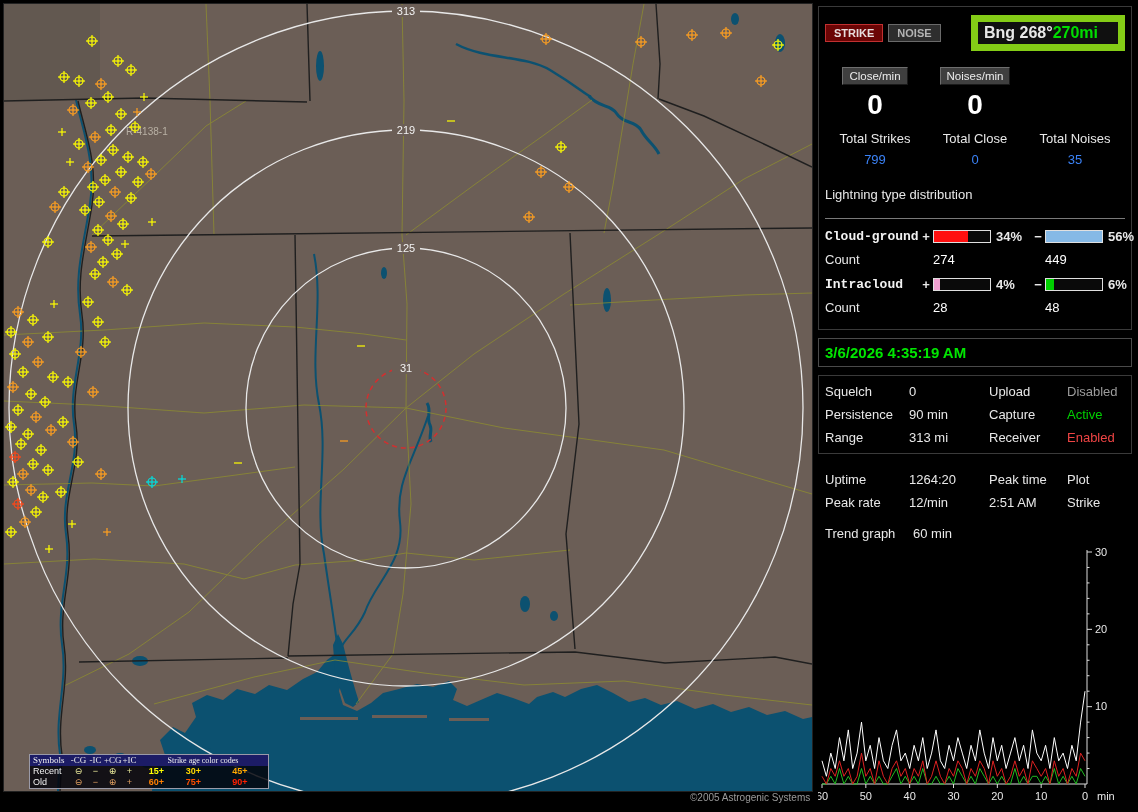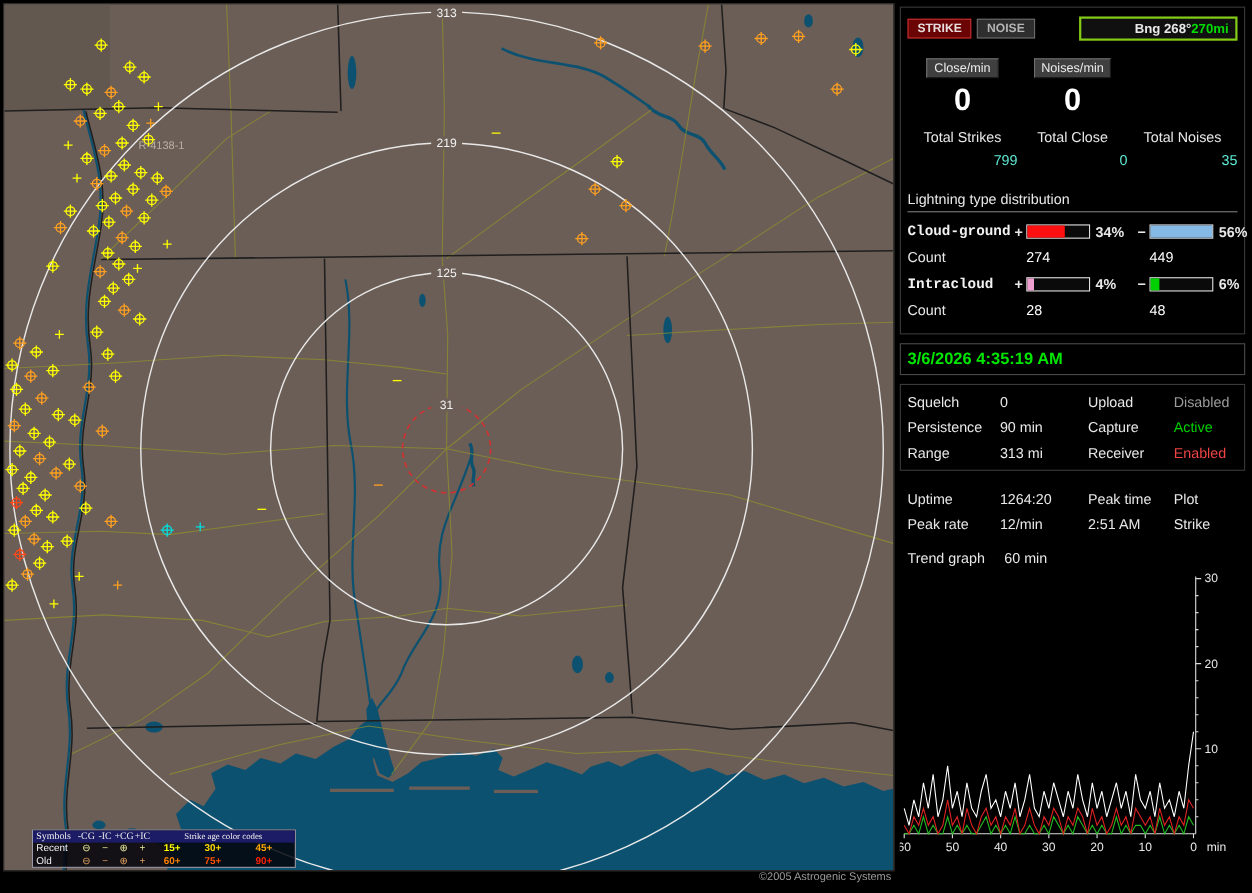--- a/index.html
+++ b/index.html
@@ -25,31 +25,31 @@
   .copyright{position:absolute;left:690px;top:792px;color:#9a9a9a;font-size:10px;}
   
   .sidebar{position:absolute;left:818px;top:6px;width:314px;font-size:13px;}
   .panel{border:1px solid #3a3a3a;}
   .top-panel{padding:8px 6px 14px 6px;}
   .top-row{display:flex;align-items:center;gap:5px;}
   .btn{font-size:11px;font-weight:bold;padding:2px 8px;cursor:pointer;
        font-family:"Liberation Sans",sans-serif;}
   .btn-strike{background:#6b0505;color:#e8dede;border:1px solid #c03030;}
   .btn-noise{background:#2e2e2e;color:#b4b4b4;border:1px solid #6a6a6a;}
-  .bng-box{margin-left:auto;display:flex;justify-content:flex-end;align-items:center;
-           width:128px;border:2px solid #84cc16;background:#101010;padding:2px 6px;font-weight:bold;font-size:12px;}
+  .bng-box{margin-left:auto;display:flex;justify-content:flex-start;align-items:center;
+           width:128px;border:7px solid #84cc16;background:#101010;padding:2px 6px;font-weight:bold;font-size:16px;}
   .bng-range{color:#00dd00;}
   .rates-row{display:grid;grid-template-columns:1fr 1fr 1fr;margin-top:16px;justify-items:center;}
   .chip{display:inline-block;background:#3f3f3f;color:#ececec;font-size:11.5px;padding:2px 6px;
         border-top:1px solid #6e6e6e;border-left:1px solid #6e6e6e;border-right:1px solid #1a1a1a;border-bottom:1px solid #1a1a1a;}
   .big-num{font-size:28px;font-weight:bold;color:#ffffff;text-align:center;margin-top:4px;}
   .totals-row{display:grid;grid-template-columns:1fr 1fr 1fr;margin-top:10px;text-align:center;}
   .t-label{color:#e8e8e8;}
-  .t-value{margin-top:6px;color:#5eead4;text-align:right;}
-  .dist-title{margin-top:20px;padding-bottom:4px;border-bottom:1px solid #7a7a7a;color:#e8e8e8;}
+  .t-value{margin-top:6px;color:#3b82f6;}
+  .dist-title{margin-top:20px;padding-bottom:16px;border-bottom:1px solid #7a7a7a;color:#e8e8e8;}
   .dist-row{display:grid;grid-template-columns:94px 14px 58px 40px 14px 58px auto;align-items:center;margin-top:10px;}
   .dist-name{font-weight:bold;color:#f2f2f2;font-family:Liberation Mono, monospace;}
   .dist-sign{font-weight:bold;text-align:center;}
   .dist-bar{display:block;width:56px;height:11px;border:1px solid #e0e0e0;background:#0a0a0a;}
   .dist-fill{display:block;height:100%;}
   .dist-pct{font-weight:bold;padding-left:5px;}
   .count-row{margin-top:8px;}
   .count-val{color:#ffffff;}
   .time-panel{margin-top:8px;border:1px solid #4a4a4a;padding:5px 6px;color:#00e600;font-weight:bold;font-size:15px;}
   .status-panel{margin-top:8px;border:1px solid #3a3a3a;padding:8px 6px;display:grid;

